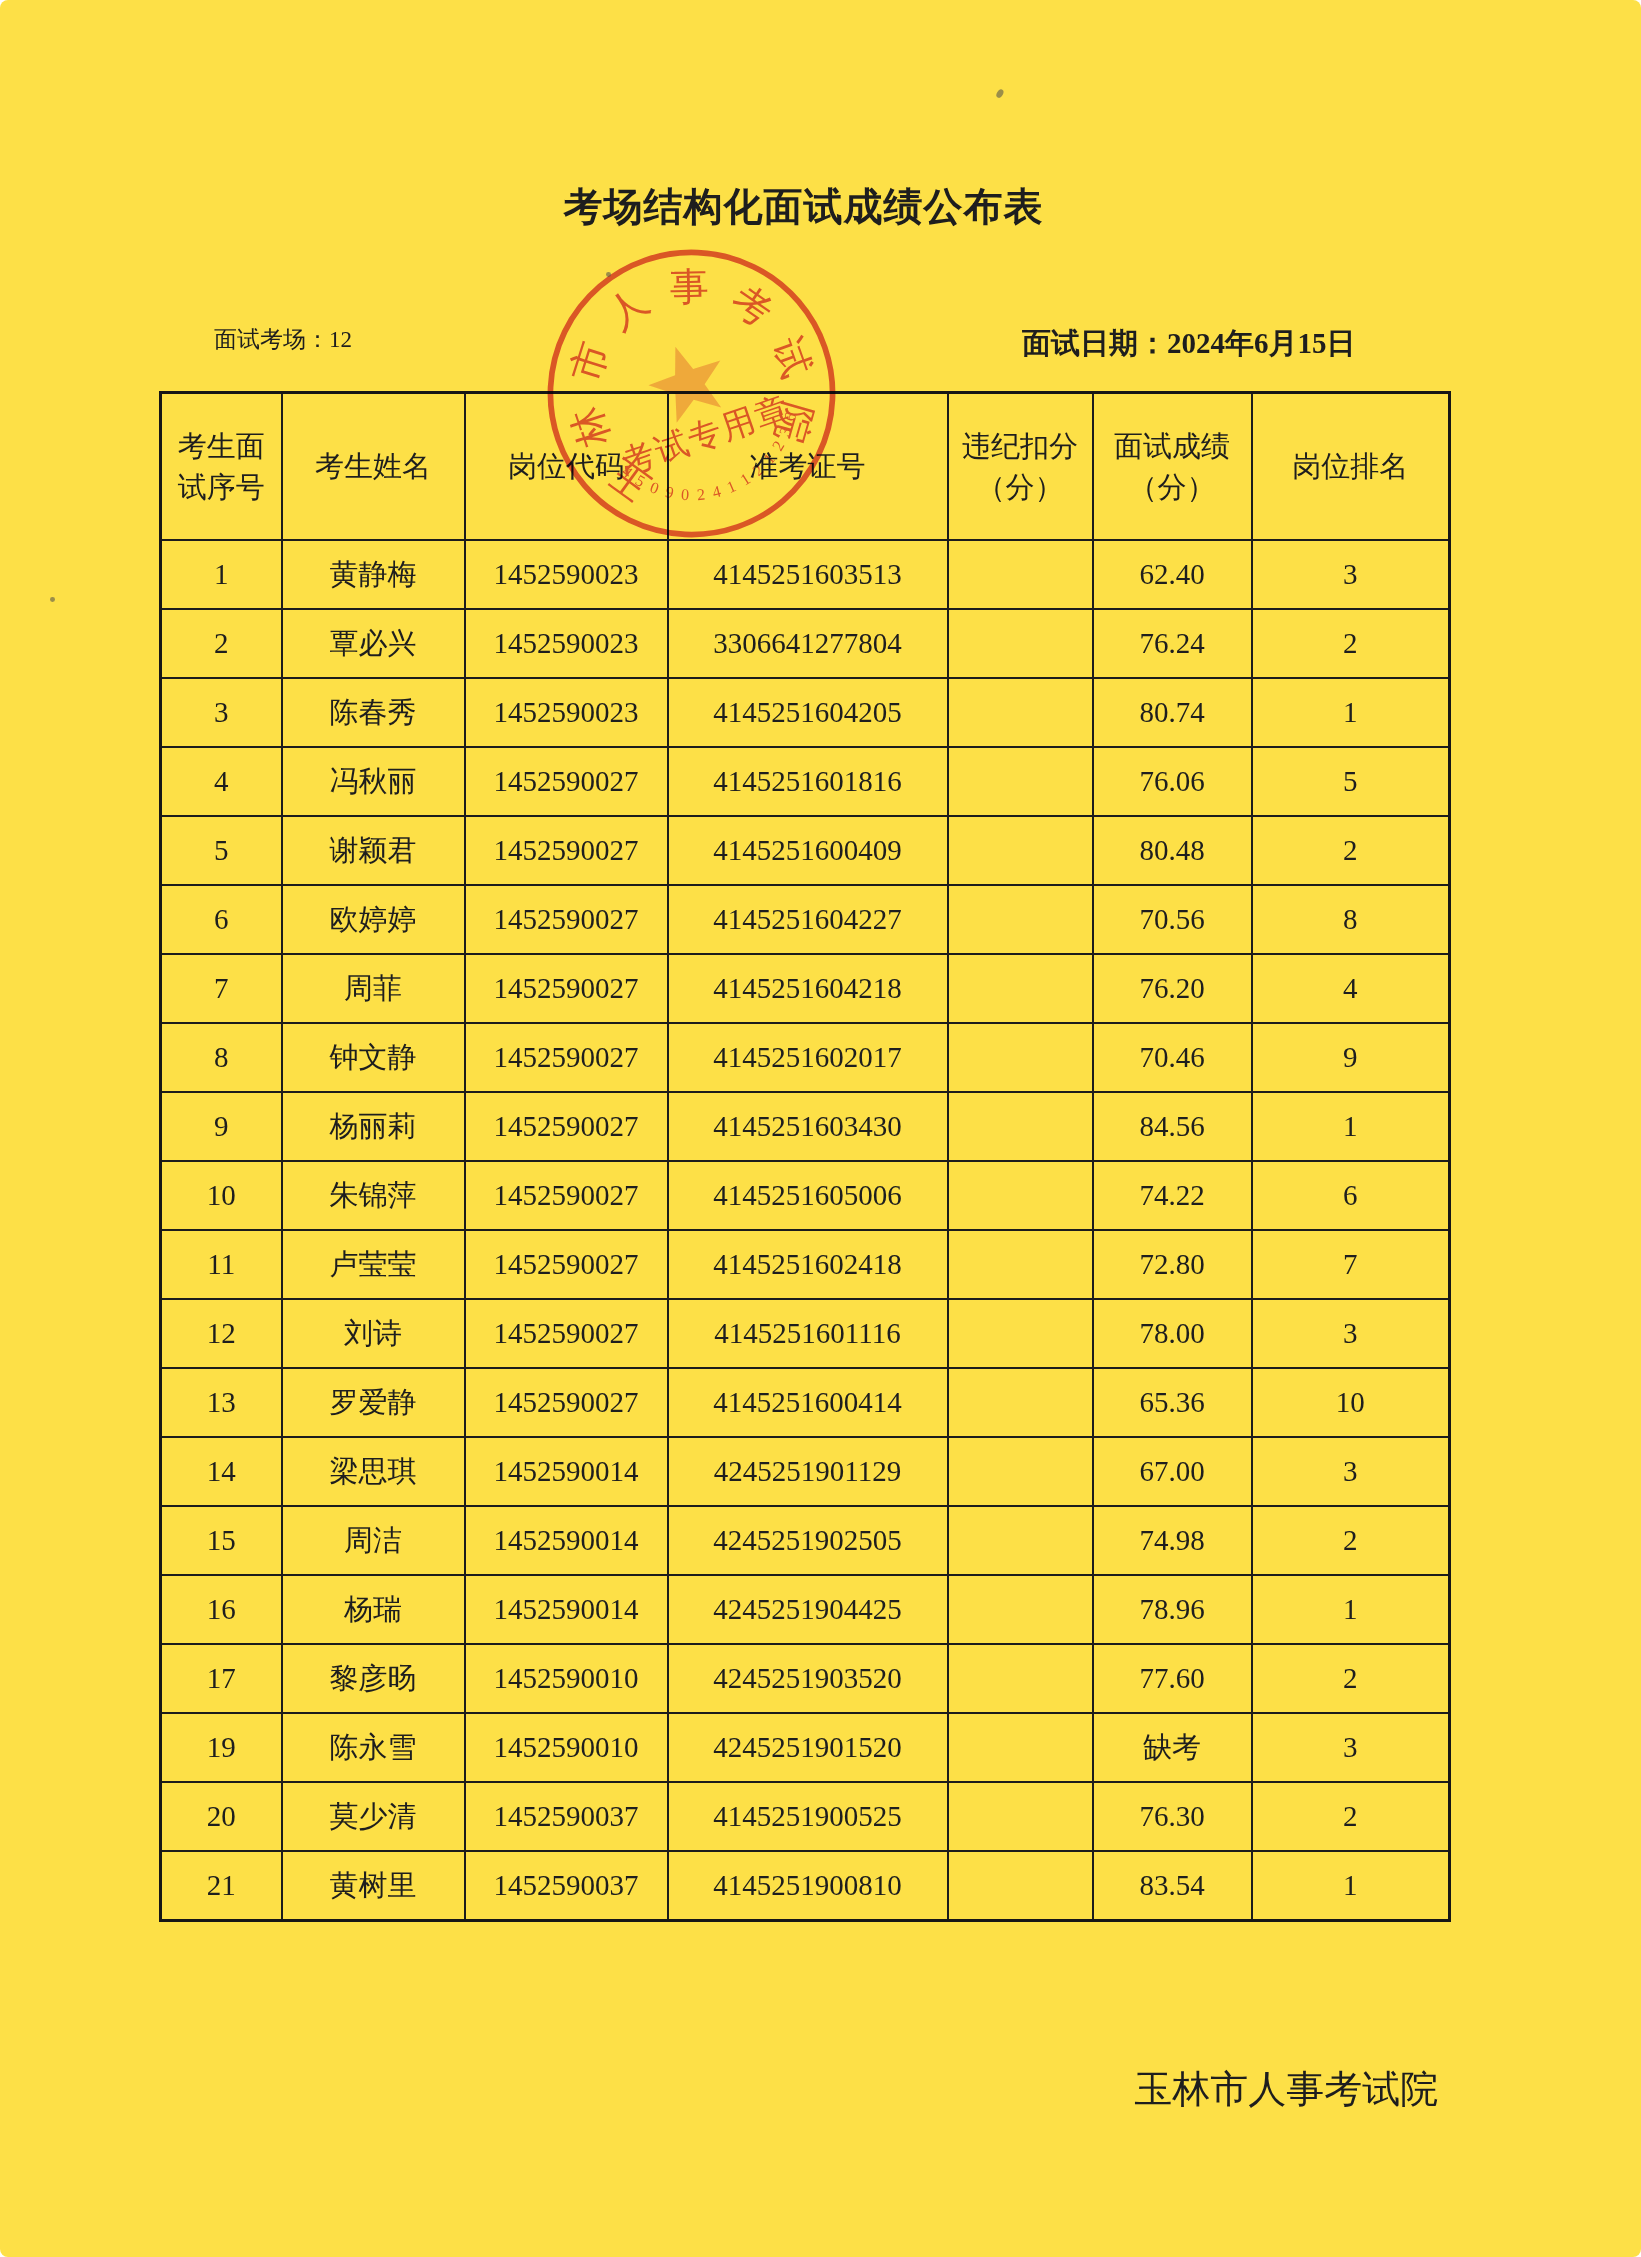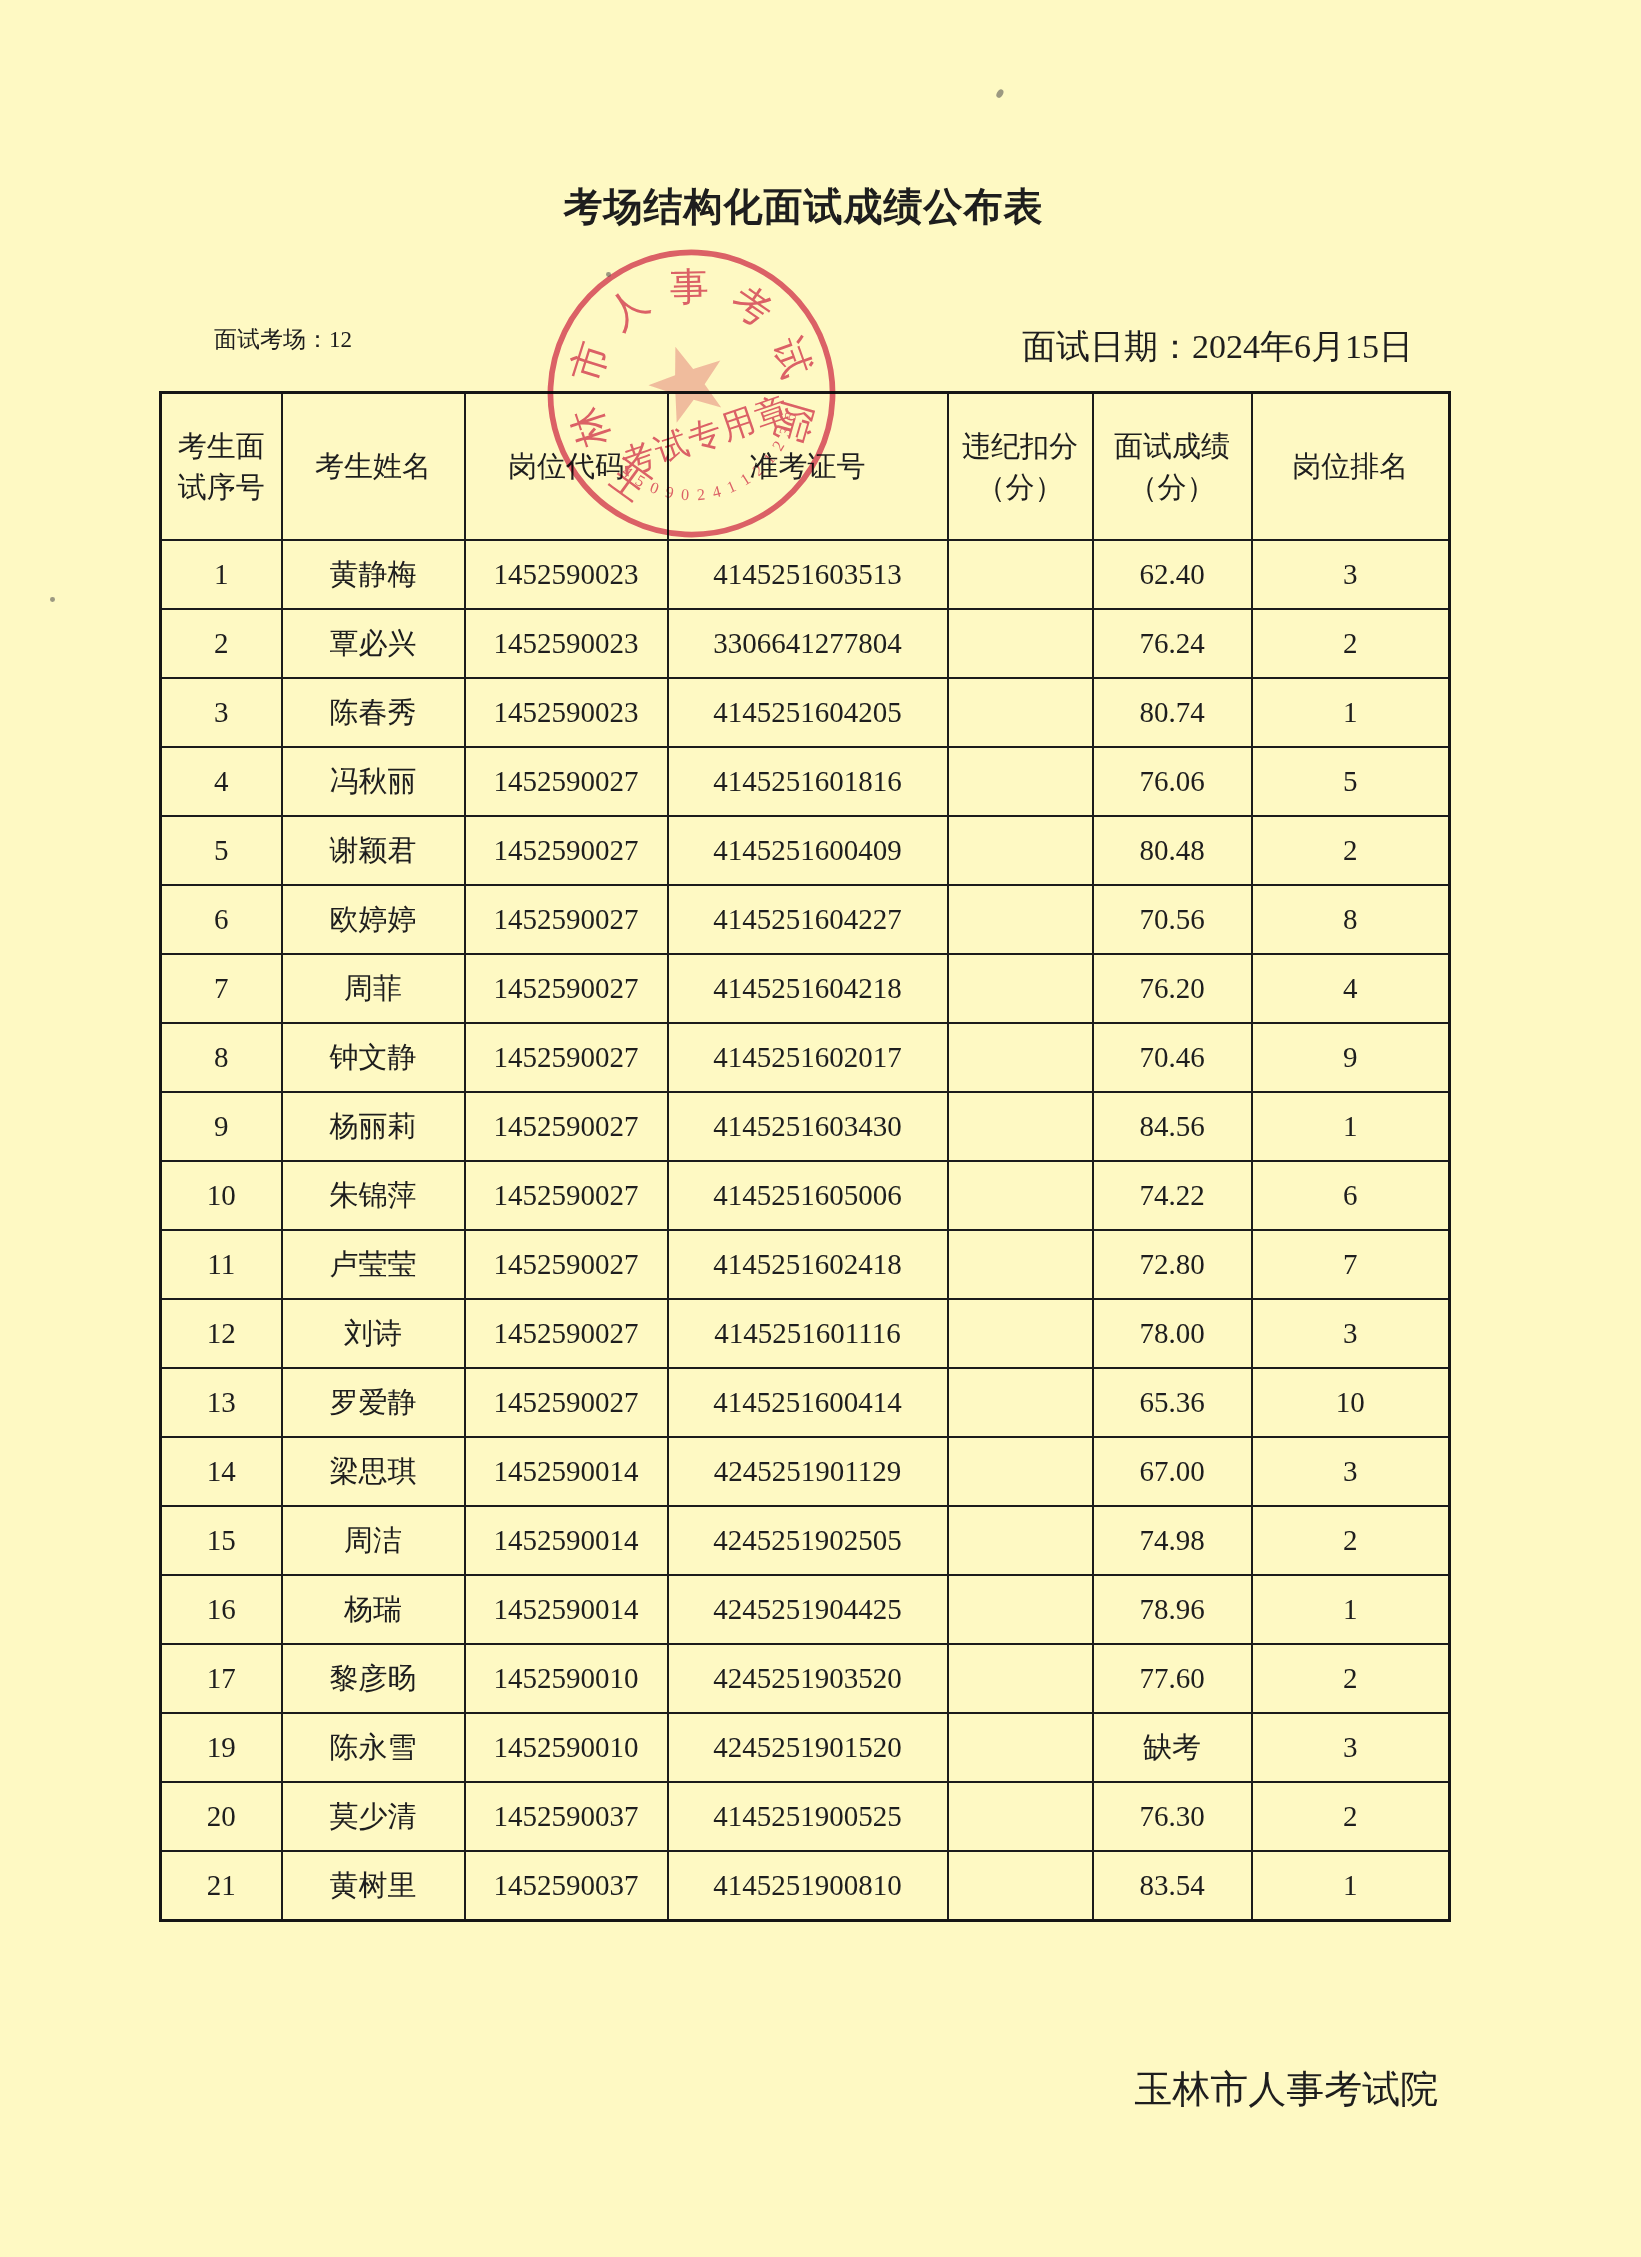--- a/index.html
+++ b/index.html
@@ -1,29 +1,30 @@
 <!DOCTYPE html>
 <html><head>
 <meta charset="utf-8">
 <style>
   html,body{margin:0;padding:0;}
   .page{
     position:relative;
     width:1641px;height:2257px;
-    background:#fef9c3;
+    background:#fde047;
     font-family:"Liberation Serif","DejaVu Serif",serif;
     color:#1e1e1e;
     overflow:hidden;
+    border-radius:8px;
   }
   .title{
     position:absolute;top:180px;left:159px;width:1289px;
     text-align:center;font-size:39px;font-weight:bold;letter-spacing:1px;
   }
   .meta-room{position:absolute;top:324px;left:214px;font-size:23px;}
-  .meta-date{position:absolute;top:324px;left:1022px;font-size:34px;}
+  .meta-date{position:absolute;top:324px;left:1022px;font-size:29px;font-weight:bold;}
   table.score{
     position:absolute;top:391px;left:159px;
     border-collapse:collapse;table-layout:fixed;
     border:3.9px solid #161616;
   }
   table.score th,table.score td{
     border:2.9px solid #1c1c1c;
     text-align:center;vertical-align:middle;
     font-size:29px;padding:0;
     overflow:hidden;

